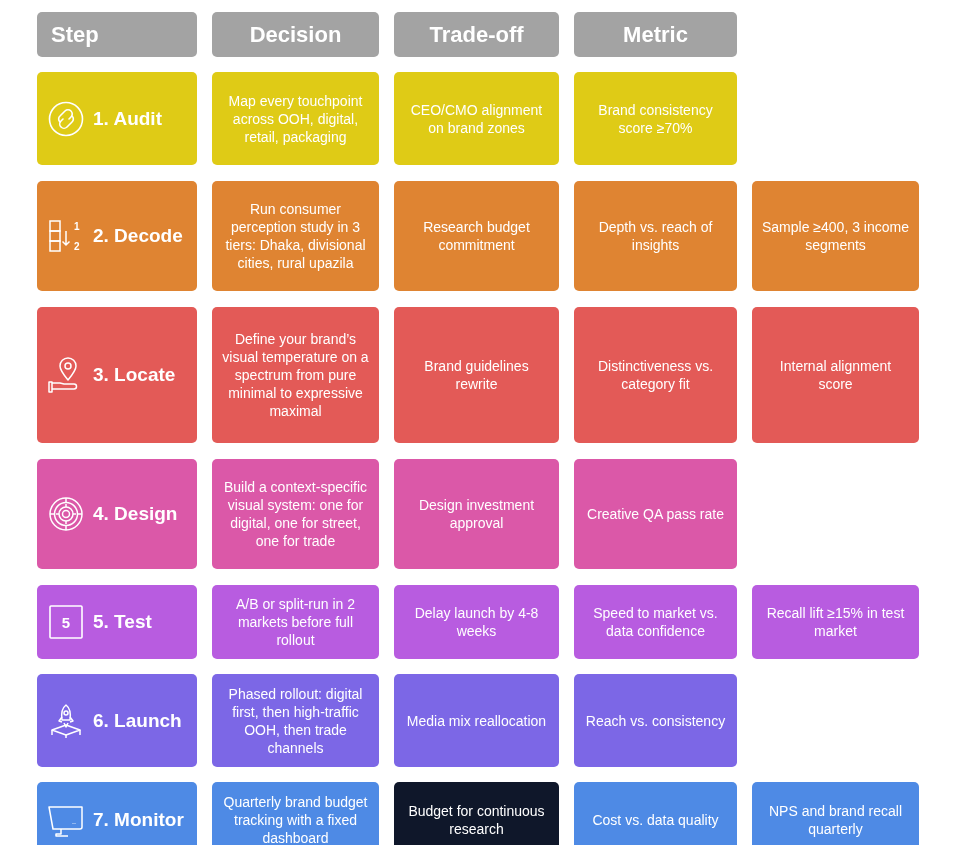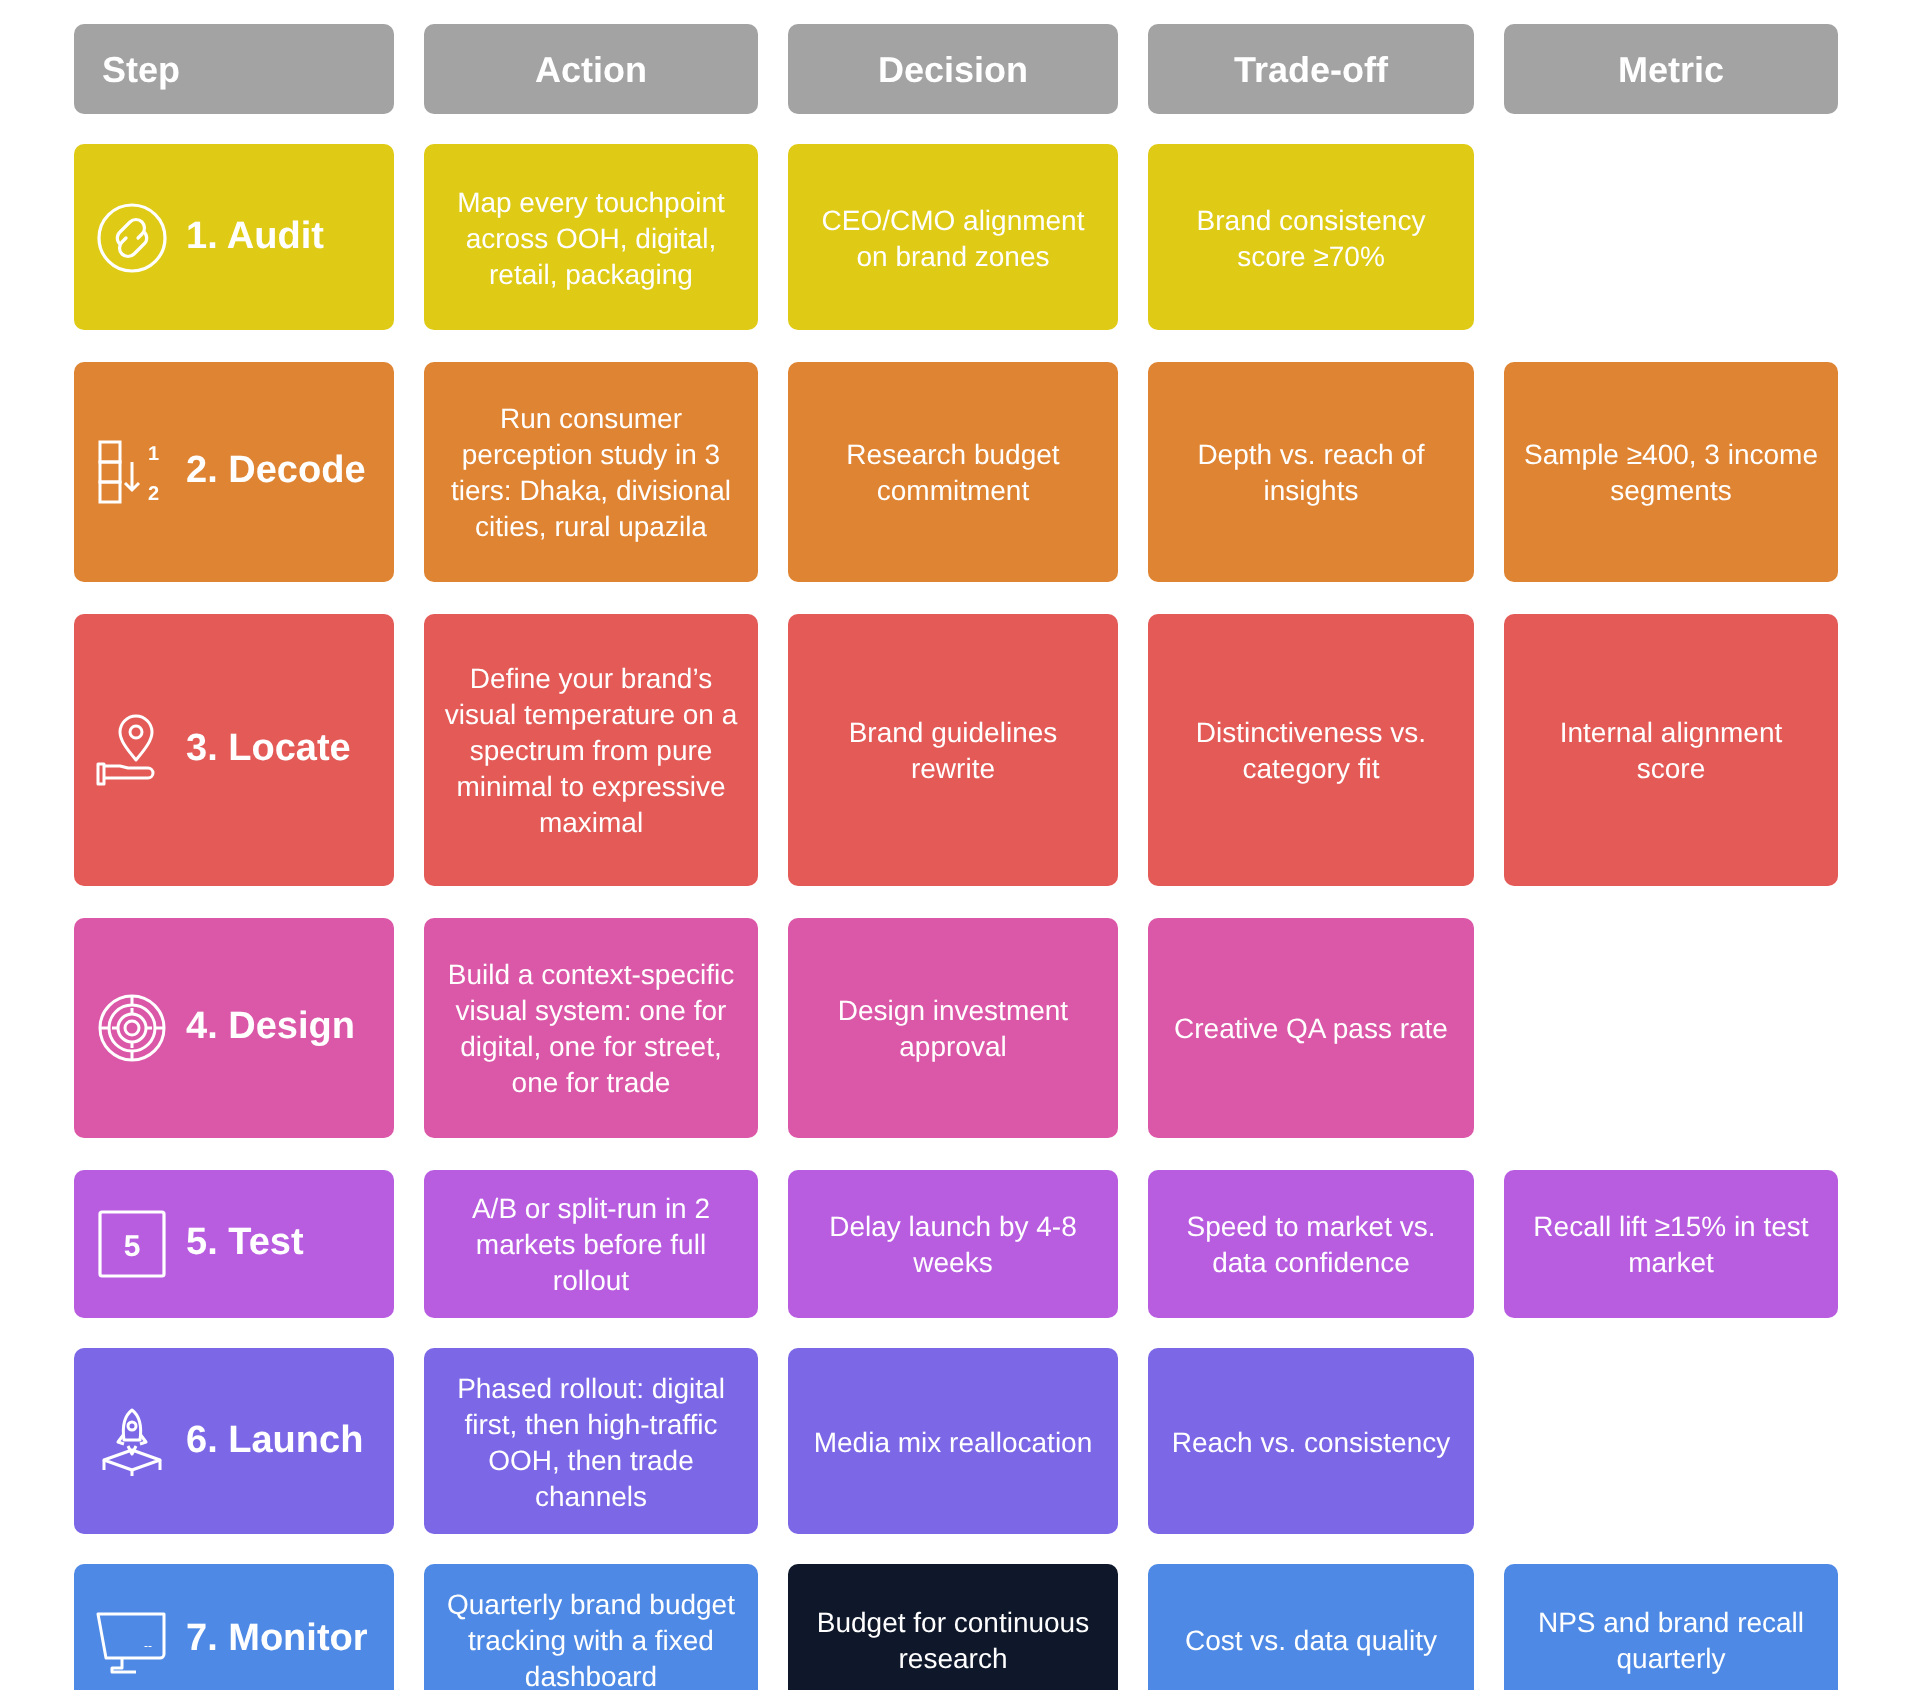--- a/index.html
+++ b/index.html
@@ -4,36 +4,35 @@
 <style>
   html, body { margin: 0; padding: 0; background: #ffffff; }
   body { width: 957px; height: 845px; position: relative; overflow: hidden;
          font-family: "Liberation Sans", "DejaVu Sans", sans-serif; }
   .grid { position: absolute; left: 37px; top: 12px; display: grid;
           grid-template-columns: 160px 167px 165px 163px 167px;
           column-gap: 15px; }
   .cell { border-radius: 5px; color: #fff; display: flex; align-items: center;
           justify-content: center; text-align: center; box-sizing: border-box;
           padding: 0 10px; font-size: 14px; line-height: 18px; font-weight: normal; }
-  .hdr { background: #a3a3a3; font-size: 18px; font-weight: bold; height: 45px; }
+  .hdr { background: #a3a3a3; font-size: 22px; font-weight: bold; height: 45px; }
   .hdr.first { justify-content: flex-start; padding-left: 14px; }
   .step { justify-content: flex-start; padding-left: 10px; font-size: 19px; font-weight: bold; }
   .step .icon { width: 38px; height: 38px; flex: 0 0 38px; margin-right: 8px;
                 display: flex; align-items: center; justify-content: center; }
   .step .icon svg { width: 38px; height: 38px; }
   .gap-header { grid-column: 1 / span 5; height: 15px; }
   .gap { grid-column: 1 / span 5; height: 15px; }
 </style>
 </head>
 <body>
 
 <div class="grid">
 
   <div class="cell hdr first">Step</div>
-  <div class="cell hdr">Action</div>
   <div class="cell hdr">Decision</div>
   <div class="cell hdr">Trade-off</div>
   <div class="cell hdr">Metric</div>
   <div class="gap-header"></div>
 
   <div class="cell step" style="background:#dfcb16;height:93px">
     <span class="icon">
       <svg viewBox="0 0 38 38" fill="none" stroke="#fff" stroke-width="1.6" stroke-linecap="round">
         <circle cx="19" cy="19" r="16.5"></circle>
         <path d="M13 22 a4 4 0 0 1 0-6 l5-5 a4 4 0 0 1 6 6 l-2 2"></path>

